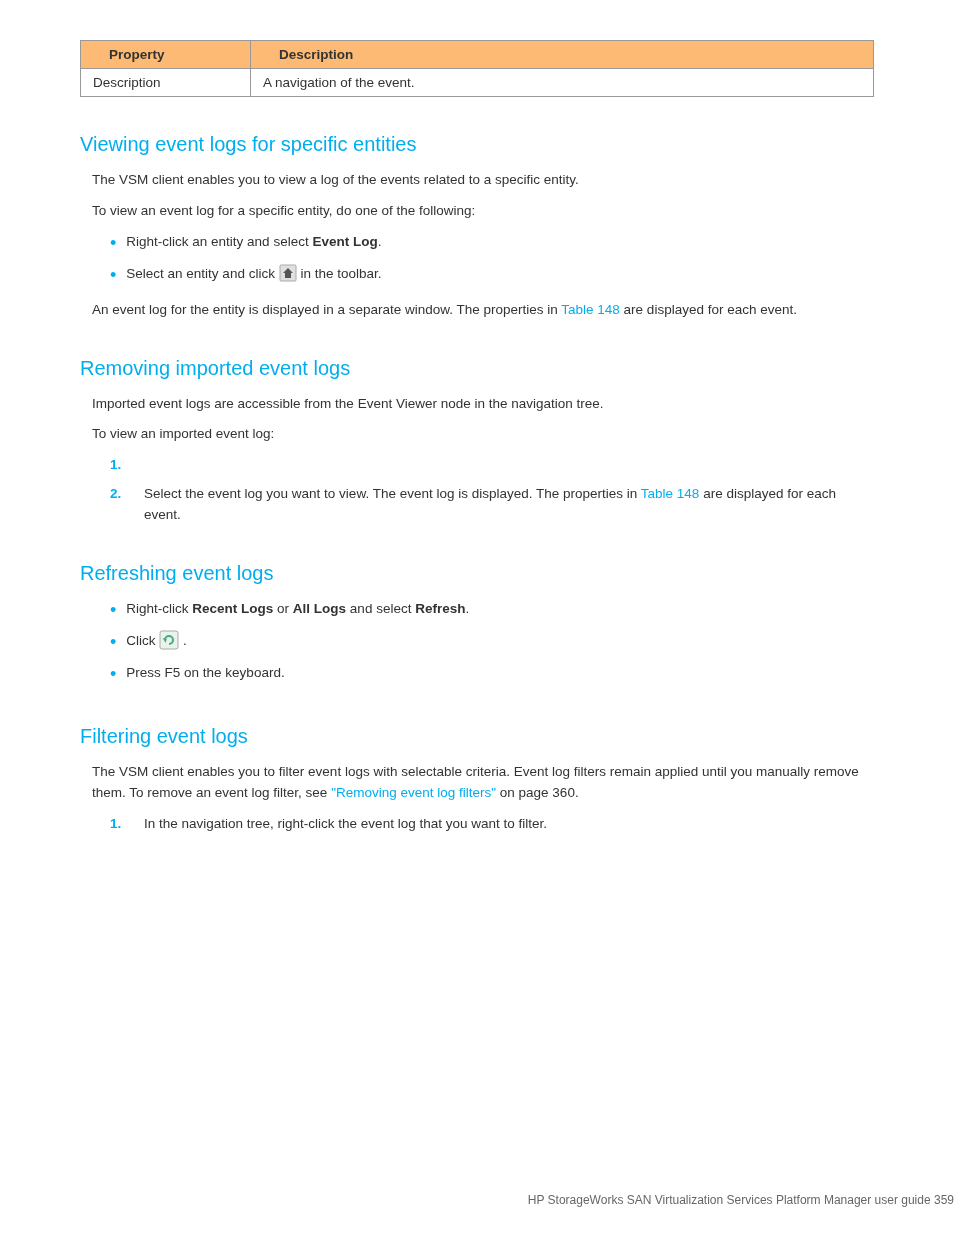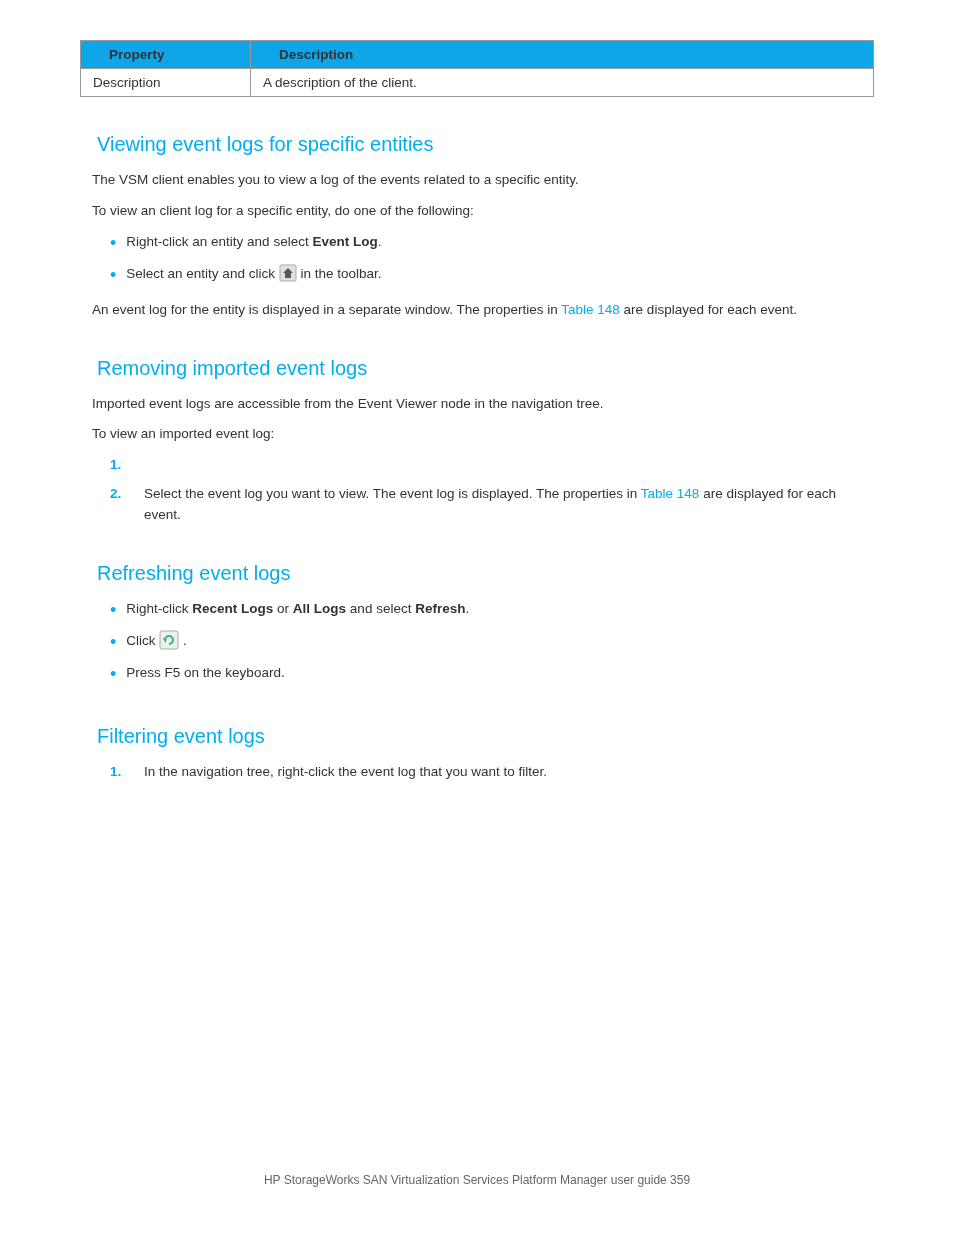--- a/index.html
+++ b/index.html
@@ -22,36 +22,35 @@
       margin-bottom: 32px;
     }
     .prop-table th, .prop-table td {
       border: 1px solid #999;
       padding: 6px 12px;
       vertical-align: top;
       font-size: 13.5px;
     }
     .prop-table th {
       font-weight: bold;
-      background: #0ea5e9;
+      background: #fdba74;
       text-align: left;
       padding-left: 28px;
     }
     .prop-table td:first-child {
       width: 170px;
     }
 
     
     .section-heading {
       color: #00AEEF;
       font-size: 20px;
       font-weight: normal;
       margin-bottom: 14px;
       margin-top: 36px;
-      margin-left: 17px;
     }
 
     
     .body-text {
       font-size: 13.5px;
       color: #333;
       line-height: 1.55;
       margin-bottom: 10px;
       margin-left: 12px;
     }
@@ -102,51 +101,51 @@
       text-decoration: none;
       text-align: center;
     }
 
     
     b { font-weight: bold; }
 
     
     .footer {
       position: absolute;
-      bottom: 48px;
+      bottom: 28px;
       left: 0;
       right: 0;
-      text-align: center;
+      text-align: right;
       font-size: 12px;
       color: #666;
     }
   </style>
 </head>
 <body>
 
 <div class="page">
 
   <table class="prop-table">
     <thead>
       <tr>
         <th>Property</th>
         <th>Description</th>
       </tr>
     </thead>
     <tbody>
       <tr>
         <td>Description</td>
-        <td>A description of the client.</td>
+        <td>A navigation of the event.</td>
       </tr>
     </tbody>
   </table>
 
   <h2 class="section-heading">Viewing event logs for specific entities</h2>
   <p class="body-text">The VSM client enables you to view a log of the events related to a specific entity.</p>
-  <p class="body-text">To view an client log for a specific entity, do one of the following:</p>
+  <p class="body-text">To view an event log for a specific entity, do one of the following:</p>
 
   <div class="bullet-list">
     <div class="bullet-item">
       <span class="bullet-dot">•</span>
       <span>Right-click an entity and select <b>Event Log</b>.</span>
     </div>
     <div class="bullet-item">
       <span class="bullet-dot">•</span>
       <span>Select an entity and click <span style="display:inline-block;width:18px;height:18px;vertical-align:middle;position:relative;top:-1px;">
         <svg width="18" height="18" viewBox="0 0 18 18" xmlns="http://www.w3.org/2000/svg">
@@ -190,20 +189,21 @@
         </svg>
       </span> .</span>
     </div>
     <div class="bullet-item">
       <span class="bullet-dot">•</span>
       <span>Press F5 on the keyboard.</span>
     </div>
   </div>
 
   <h2 class="section-heading">Filtering event logs</h2>
+  <p class="body-text">The VSM client enables you to filter event logs with selectable criteria. Event log filters remain applied until you manually remove them. To remove an event log filter, see <a class="link">"Removing event log filters"</a> on page 360.</p>
 
   <div class="numbered-list">
     <div class="numbered-item">
       <span class="numbered-label">1.</span>
       <span>In the navigation tree, right-click the event log that you want to filter.</span>
     </div>
   </div>
 
 </div>
 

